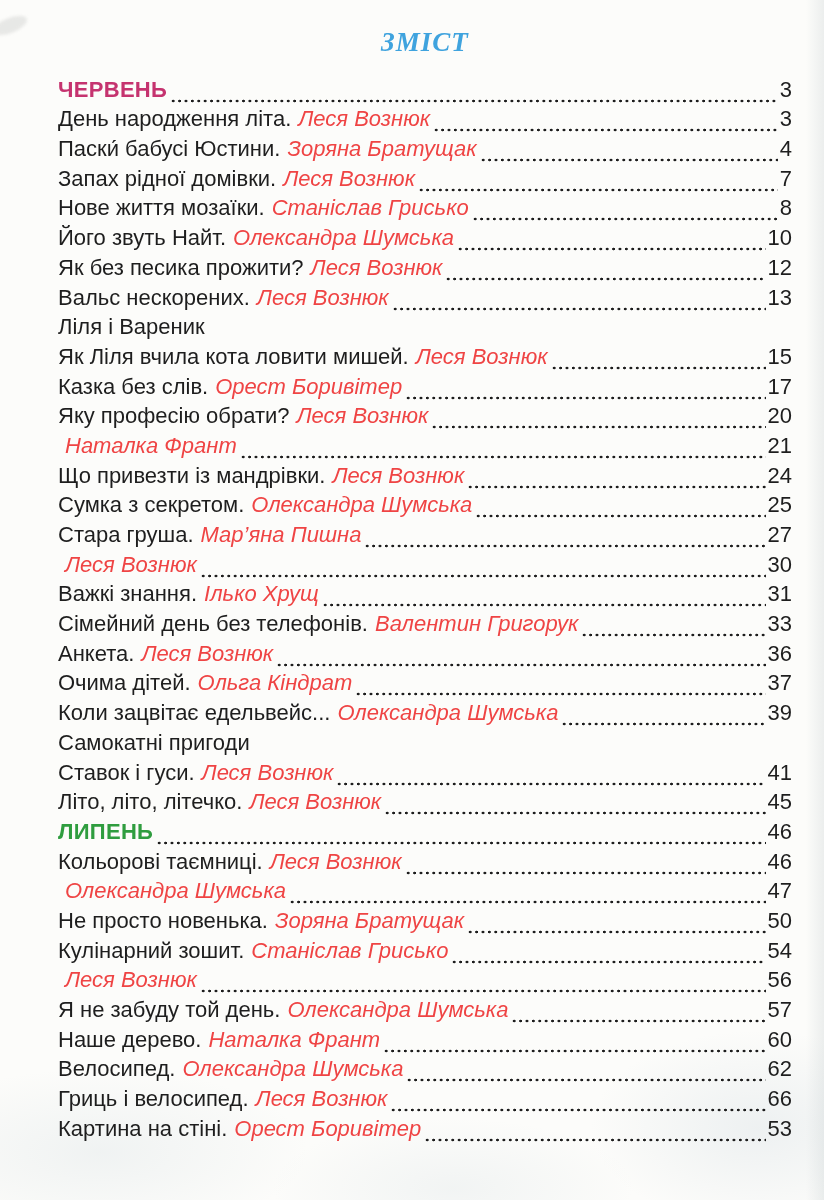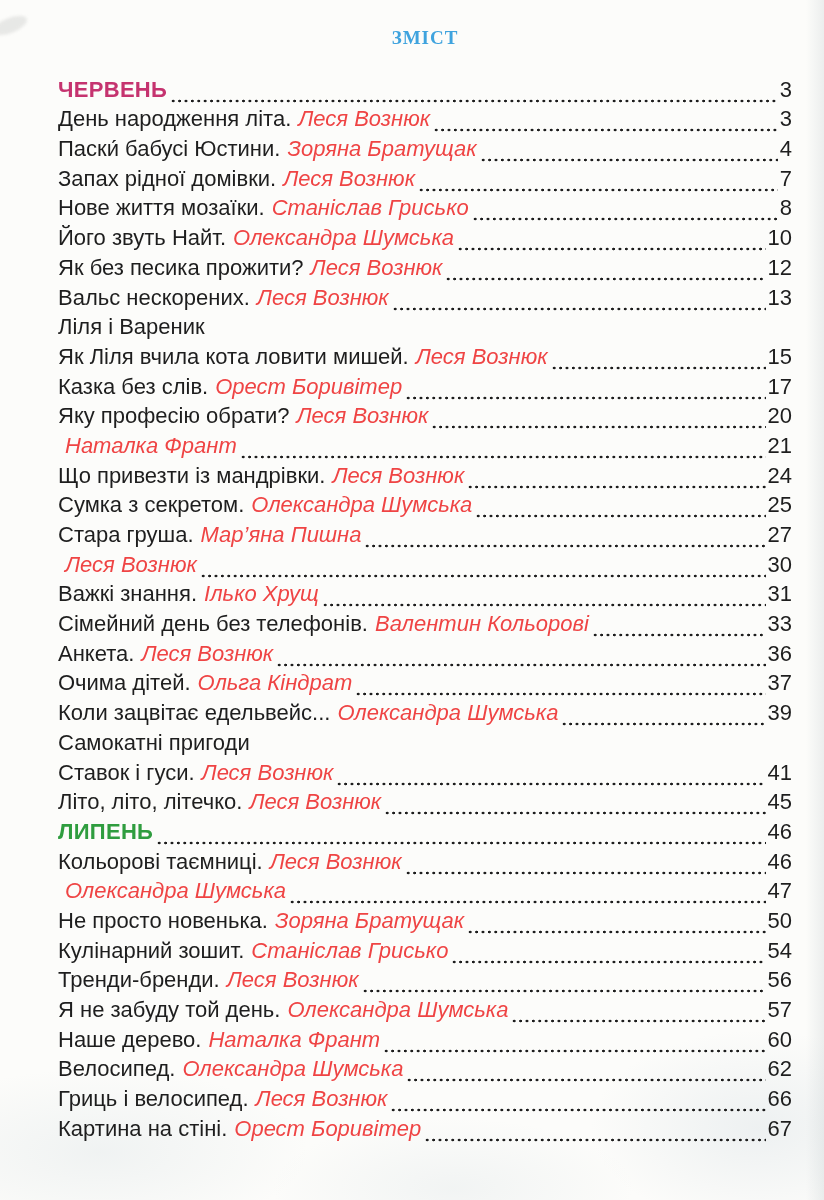--- a/index.html
+++ b/index.html
@@ -42,23 +42,24 @@
     height: 100%;
     background: linear-gradient(to right, rgba(200,206,208,0), rgba(198,206,208,0.30));
   }
   h1.title {
     margin: 0;
     padding-top: 27px;
     height: 37px;
     text-align: center;
     font-family: "Liberation Serif", serif;
     font-weight: bold;
-    font-size: 19px;
+    font-size: 27px;
     letter-spacing: 1px;
     color: var(--title-blue, #3fa3de);
+    font-style: italic;
   }
   .toc {
     margin-top: 9px;
   }
   .row {
     display: flex;
     align-items: flex-end;
     height: 29.7px;
     font-size: 22px;
     color: #1e1e1e;
@@ -198,21 +199,21 @@
         <span class="n">30</span>
       </div>
       <div class="row">
         <span class="t">Важкі знання.</span>
         <span class="a">Ілько Хрущ</span>
         <span class="leader"></span>
         <span class="n">31</span>
       </div>
       <div class="row">
         <span class="t">Сімейний день без телефонів.</span>
-        <span class="a">Валентин Кольорові</span>
+        <span class="a">Валентин Григорук</span>
         <span class="leader"></span>
         <span class="n">33</span>
       </div>
       <div class="row">
         <span class="t">Анкета.</span>
         <span class="a">Леся Вознюк</span>
         <span class="leader"></span>
         <span class="n">36</span>
       </div>
       <div class="row">
@@ -264,21 +265,20 @@
         <span class="leader"></span>
         <span class="n">50</span>
       </div>
       <div class="row">
         <span class="t">Кулінарний зошит.</span>
         <span class="a">Станіслав Грисько</span>
         <span class="leader"></span>
         <span class="n">54</span>
       </div>
       <div class="row">
-        <span class="t">Тренди-бренди.</span>
         <span class="a">Леся Вознюк</span>
         <span class="leader"></span>
         <span class="n">56</span>
       </div>
       <div class="row">
         <span class="t">Я не забуду той день.</span>
         <span class="a">Олександра Шумська</span>
         <span class="leader"></span>
         <span class="n">57</span>
       </div>
@@ -297,16 +297,16 @@
       <div class="row">
         <span class="t">Гриць і велосипед.</span>
         <span class="a">Леся Вознюк</span>
         <span class="leader"></span>
         <span class="n">66</span>
       </div>
       <div class="row">
         <span class="t">Картина на стіні.</span>
         <span class="a">Орест Боривітер</span>
         <span class="leader"></span>
-        <span class="n">67</span>
+        <span class="n">53</span>
       </div>
     </div>
 </div>
 
 </body></html>

